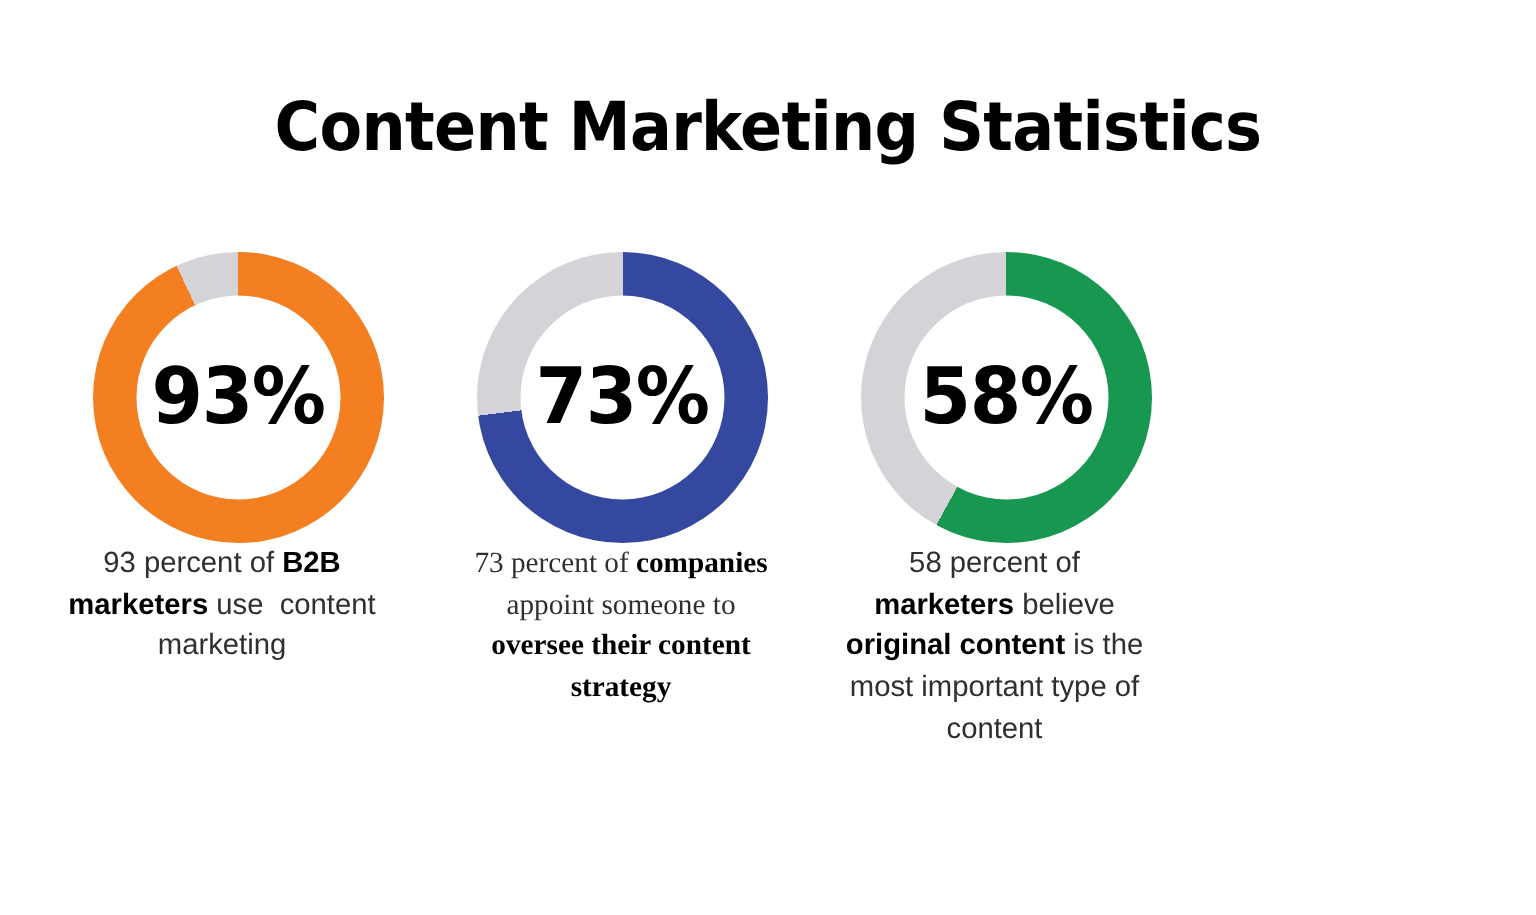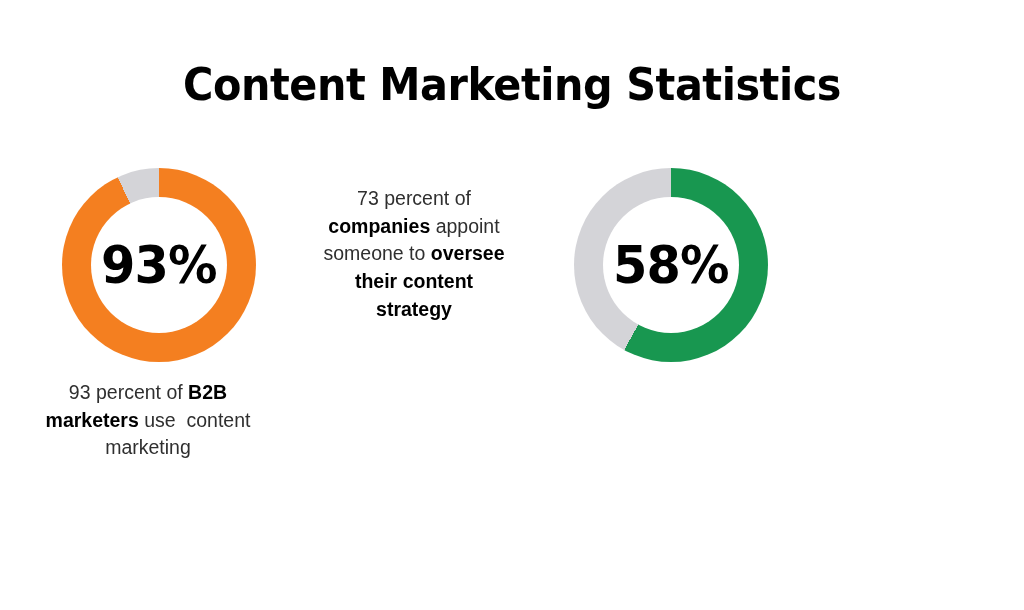--- a/index.html
+++ b/index.html
@@ -77,36 +77,35 @@
   .pct {
     font-family: "DejaVu Sans", sans-serif;
     font-weight: bold;
     font-size: 52px;
     color: #000000;
     letter-spacing: -1px;
     line-height: 1;
     transform: scaleX(0.95);
   }
   .caption {
-    margin-top: 17px;
     text-align: center;
     font-family: "Liberation Sans", sans-serif;
     font-size: 19.5px;
     line-height: 1.42;
     color: #2f2f2f;
     width: 232px;
     font-weight: 400;
   }
   .caption b {
     font-weight: bold;
     color: #000000;
   }
   
   .card-0 .caption { width: 216px; }
-  .card-1 .caption { width: 196px; }
+  .card-1 .caption { width: 196px; font-family: Liberation Serif, serif; }
   .card-2 .caption { width: 210px; }
   .card-3 .caption { width: 228px; }
 </style>
 </head>
 <body>
 
 <div id="infographic">
 
   <div class="title">Content Marketing Statistics</div>
 
@@ -117,28 +116,36 @@
         <div class="donut" style="background: conic-gradient(rgb(244, 127, 32) 0deg, rgb(244, 127, 32) 334.8deg, rgb(212, 212, 216) 334.8deg, rgb(212, 212, 216) 360deg);">
           <div class="donut-hole">
             <span class="pct">93%</span>
           </div>
         </div>
       </div>
       <div class="caption">93 percent of <b>B2B marketers</b> use &nbsp;content marketing</div>
     </div>
 
     <div class="card card-1">
+      <div class="donut-wrap">
+        <div class="donut" style="background: conic-gradient(rgb(51, 72, 158) 0deg, rgb(51, 72, 158) 262.8deg, rgb(212, 212, 216) 262.8deg, rgb(212, 212, 216) 360deg);">
+          <div class="donut-hole">
+            <span class="pct">73%</span>
+          </div>
+        </div>
+      </div>
       <div class="caption">73 percent of <b>companies</b> appoint someone to <b>oversee their content strategy</b></div>
     </div>
 
     <div class="card card-2">
       <div class="donut-wrap">
         <div class="donut" style="background: conic-gradient(rgb(24, 151, 80) 0deg, rgb(24, 151, 80) 208.8deg, rgb(212, 212, 216) 208.8deg, rgb(212, 212, 216) 360deg);">
           <div class="donut-hole">
             <span class="pct">58%</span>
           </div>
         </div>
       </div>
+      <div class="caption">58 percent of <b>marketers</b> believe <b>original content</b> is the most important type of content</div>
     </div>
 
 
   </div>
 </div>
 
 </body></html>

